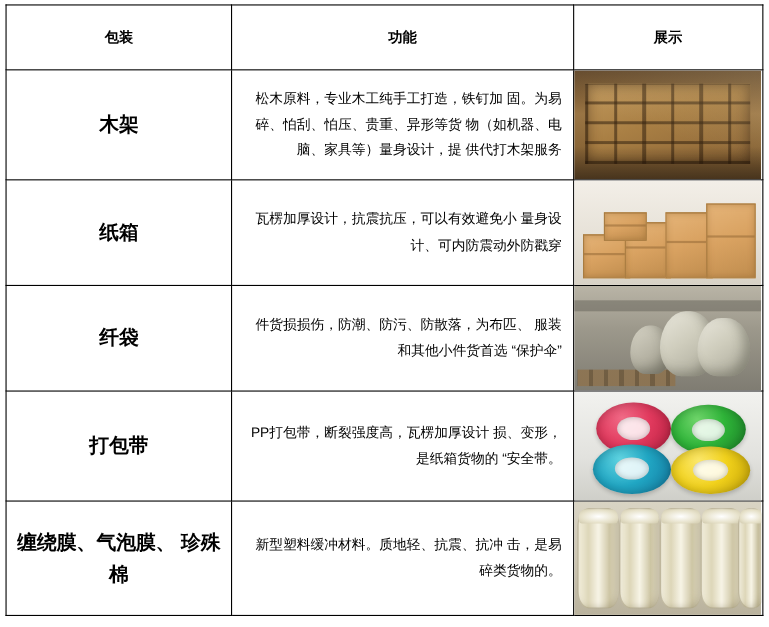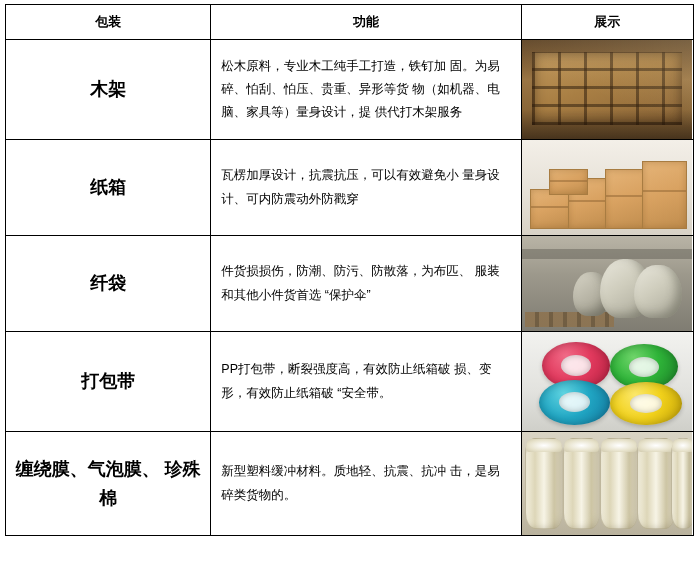--- a/index.html
+++ b/index.html
@@ -33,31 +33,31 @@
   }
   col.c-name { width: 205px; }
   col.c-func { width: 310px; }
   col.c-show { width: 172px; }
 
   thead th {
     height: 30px;
     font-size: 13px;
     font-weight: bold;
     text-align: center;
-    padding: 8px 2px;
+    padding: 20px 2px;
   }
   td.name-cell {
     text-align: center;
     font-size: 18px;
     font-weight: bold;
     padding: 6px 8px;
     line-height: 1.6;
   }
   td.func-cell {
-    text-align: left;
+    text-align: right;
     font-size: 12.5px;
     padding: 8px 10px;
     line-height: 1.85;
   }
   td.show-cell {
     padding: 0;
     text-align: center;
     vertical-align: middle;
   }
   .photo {
@@ -255,21 +255,21 @@
               <div class="bag g3"></div>
               <div class="bag g1"></div>
               <div class="bag g2"></div>
             </div>
           </div>
         </td>
       </tr>
 
       <tr class="r-strap">
         <td class="name-cell">打包带</td>
-        <td class="func-cell">PP打包带，断裂强度高，有效防止纸箱破 损、变形，有效防止纸箱破 “安全带。</td>
+        <td class="func-cell">PP打包带，断裂强度高，瓦楞加厚设计 损、变形，是纸箱货物的 “安全带。</td>
         <td class="show-cell">
           <div class="photo">
             <div class="photo-inner ph-strap">
               <div class="coil coil-red"></div>
               <div class="coil coil-green"></div>
               <div class="coil coil-blue"></div>
               <div class="coil coil-yellow"></div>
             </div>
           </div>
         </td>

